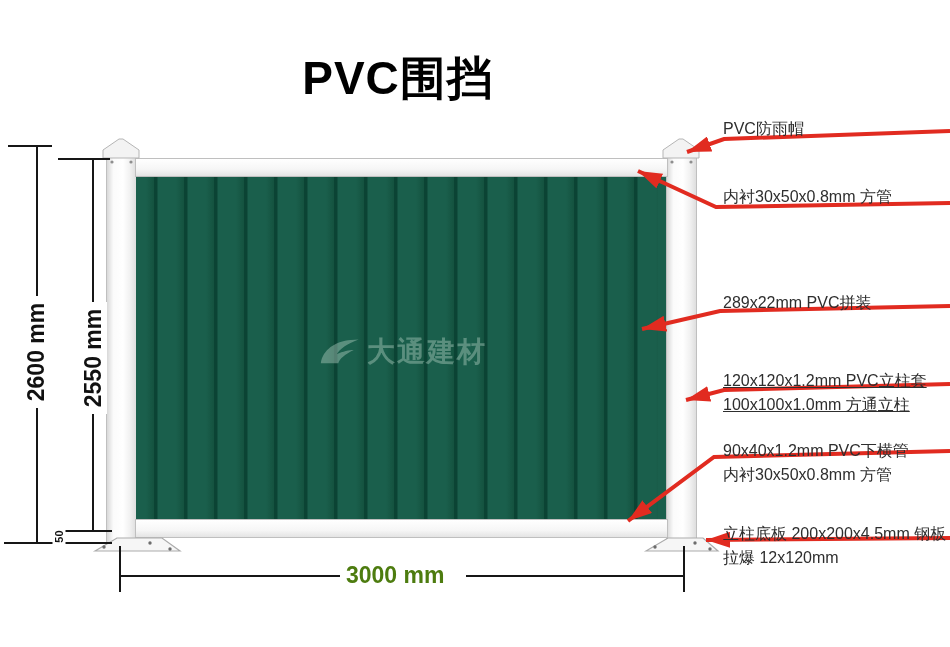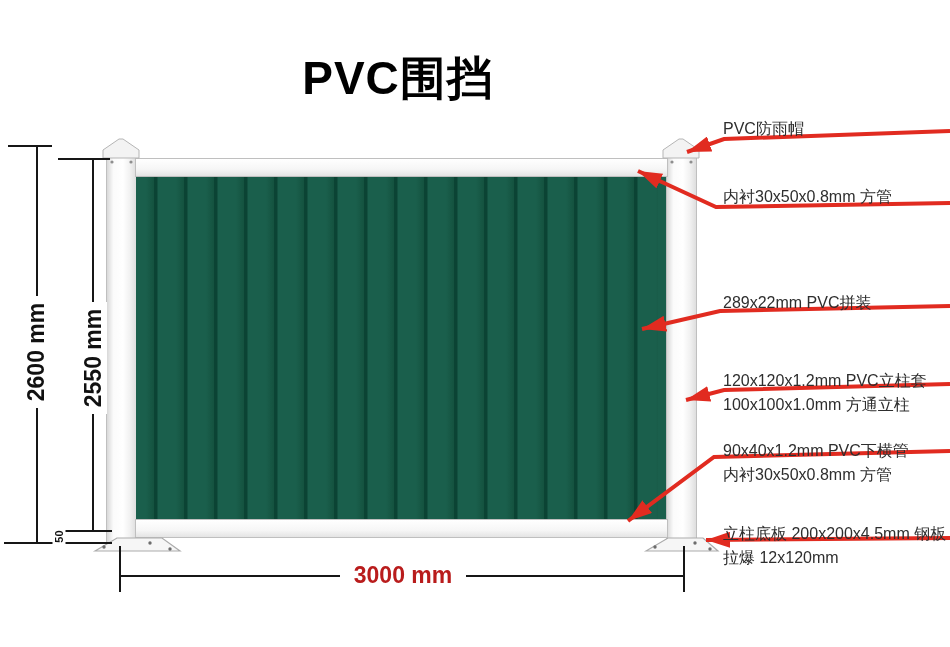--- a/index.html
+++ b/index.html
@@ -52,22 +52,22 @@
   }
 
   
   .dline { position:absolute; background:#161616; }
   .dim-v-label {
     position:absolute; background:#fff; color:#111;
     font-size:23px; font-weight:bold; text-align:center;
     white-space:nowrap; transform:rotate(-90deg);
   }
   .dim-h-label {
-    position:absolute; background:#fff; color:#b91c1c;
-    font-size:23px; font-weight:bold; text-align:center; white-space:nowrap;
+    position:absolute; background:#fff; color:#4d7c0f;
+    font-size:23px; font-weight:bold; white-space:nowrap;
     padding:0 6px;
   }
   .dim-small-label {
     position:absolute; background:#fff; color:#111;
     font-size:11px; font-weight:bold; transform:rotate(-90deg);
   }
 
   
   .callout {
     position:absolute; left:723px; color:#2e2e2e; font-size:16px;
@@ -82,20 +82,26 @@
 <div class="stage">
 
   <div class="title">PVC围挡</div>
 
   <div class="post post-left"></div>
   <div class="post post-right"></div>
   <div class="rail rail-top"></div>
   <div class="panel"></div>
   <div class="rail rail-bottom"></div>
 
+  <div class="watermark">
+    <svg width="42" height="32" viewBox="0 0 60 44">
+      <path d="M4 38 C7 19 24 7 47 5 L58 4 C41 11 31 17 27 25 C35 21 45 19 51 19 C39 25 31 31 29 38 Z" fill="currentColor"></path>
+    </svg>
+    <span class="brand">大通建材</span>
+  </div>
 
   <svg class="overlay" width="950" height="647">
     <defs>
       <marker id="ah" markerUnits="userSpaceOnUse" markerWidth="24" markerHeight="16" refX="24" refY="8" orient="auto">
         <path d="M0,0 L24,8 L0,16 Z" fill="#e12b20"></path>
       </marker>
     </defs>
 
     <g>
       <polygon points="103,158 103,150 119,139 123,139 139,150 139,158" fill="#f3f3f3" stroke="#b5b5b5" stroke-width="1"></polygon>
@@ -153,21 +159,21 @@
   </div>
 
   <div class="callout" style="top:185px;">
     <div>内衬30x50x0.8mm 方管</div>
   </div>
 
   <div class="callout" style="top:291px;">
     <div>289x22mm PVC拼装</div>
   </div>
 
-  <div class="callout" style="top:369px;">
+  <div class="callout" style="top:369px;text-decoration:underline;">
     <div>120x120x1.2mm PVC立柱套</div>
     <div>100x100x1.0mm 方通立柱</div>
   </div>
 
   <div class="callout" style="top:439px;">
     <div>90x40x1.2mm PVC下横管</div>
     <div>内衬30x50x0.8mm 方管</div>
   </div>
 
   <div class="callout" style="top:522px;">

